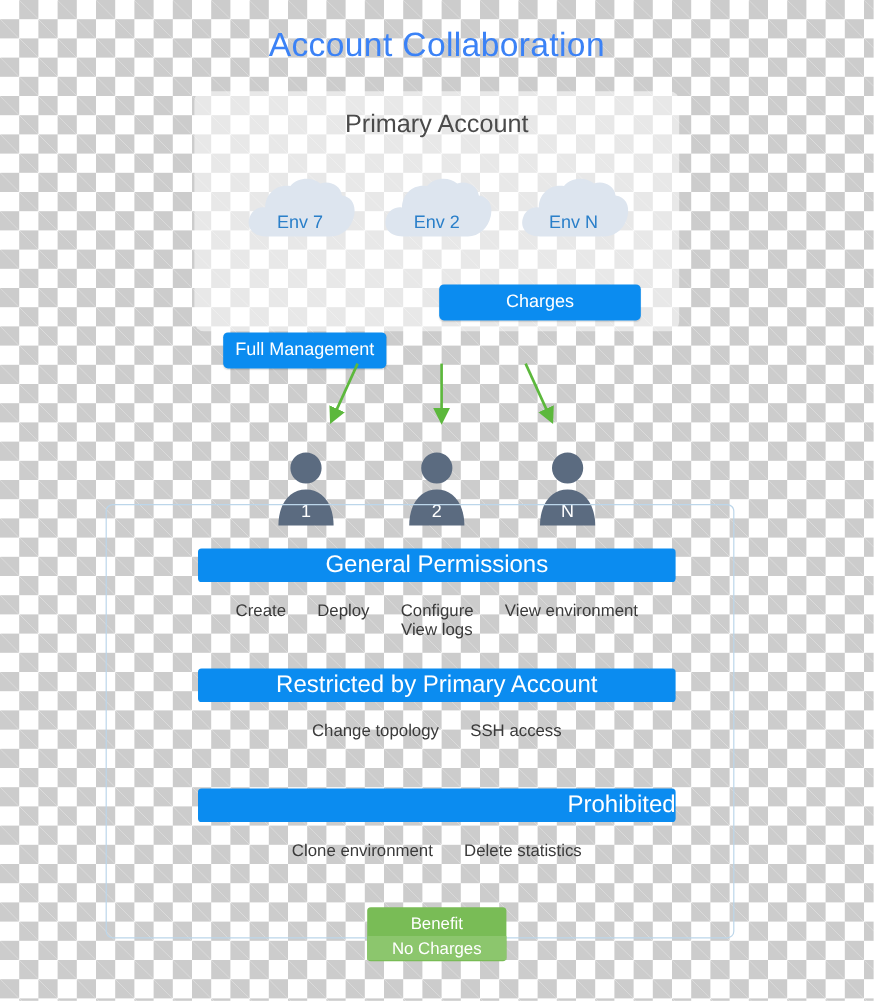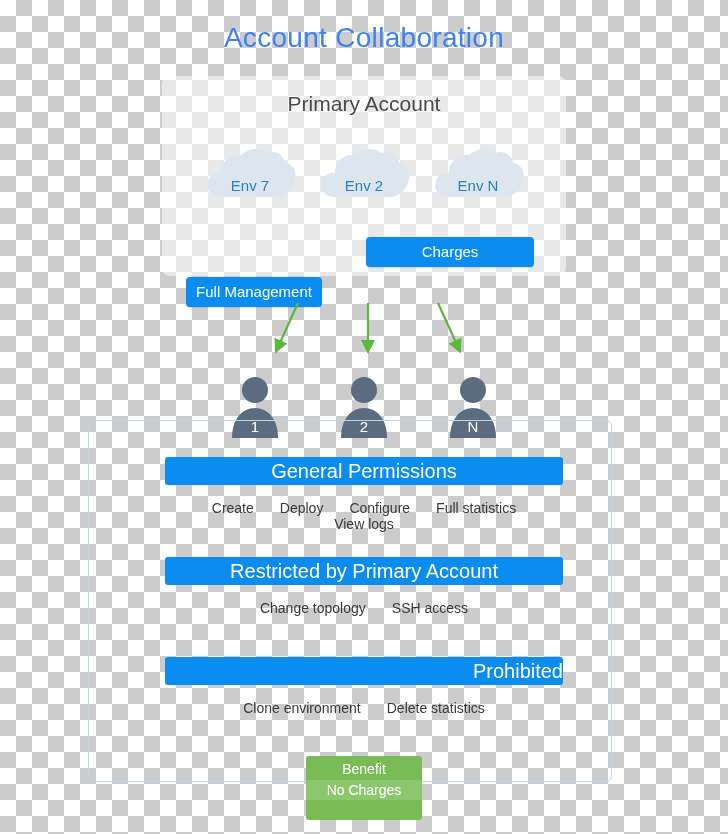--- a/index.html
+++ b/index.html
@@ -147,21 +147,21 @@
   }
   #row-general { top: 500px; }
   #row-restricted { top: 600px; }
   #row-prohibited { top: 700px; }
   .item-row span { display: inline-block; padding: 0 13px; }
 
   
   #benefit-box {
     position: absolute;
     left: 306px; top: 756px;
-    width: 116px; height: 64px;
+    width: 116px; height: 45px;
     background: #79bc56;
     border-radius: 3px;
     color: #ffffff;
     text-align: center;
   }
   #benefit-label {
     font-size: 14px;
     line-height: 20px;
     padding-top: 3px;
   }
@@ -238,21 +238,21 @@
       <circle cx="31" cy="18" r="13" fill="#5b6b80"></circle>
       <path d="M8 66 C8 47 18 36 31 36 C44 36 54 47 54 66 Z" fill="#5b6b80"></path>
     </svg>
     <div class="user-num">N</div>
   </div>
 
   <div id="permissions-box"></div>
 
   <div class="banner" id="banner-general">General Permissions</div>
   <div class="item-row" id="row-general">
-    <span>Create</span><span>Deploy</span><span>Configure</span><span>Full statistics</span><span>View logs</span>
+    <span>Create</span><span>Deploy</span><span>Configure</span><span>View environment</span><span>View logs</span>
   </div>
 
   <div class="banner" id="banner-restricted">Restricted by Primary Account</div>
   <div class="item-row" id="row-restricted">
     <span>Change topology</span><span>SSH access</span>
   </div>
 
   <div class="banner" id="banner-prohibited">Prohibited</div>
   <div class="item-row" id="row-prohibited">
     <span>Clone environment</span><span>Delete statistics</span>

